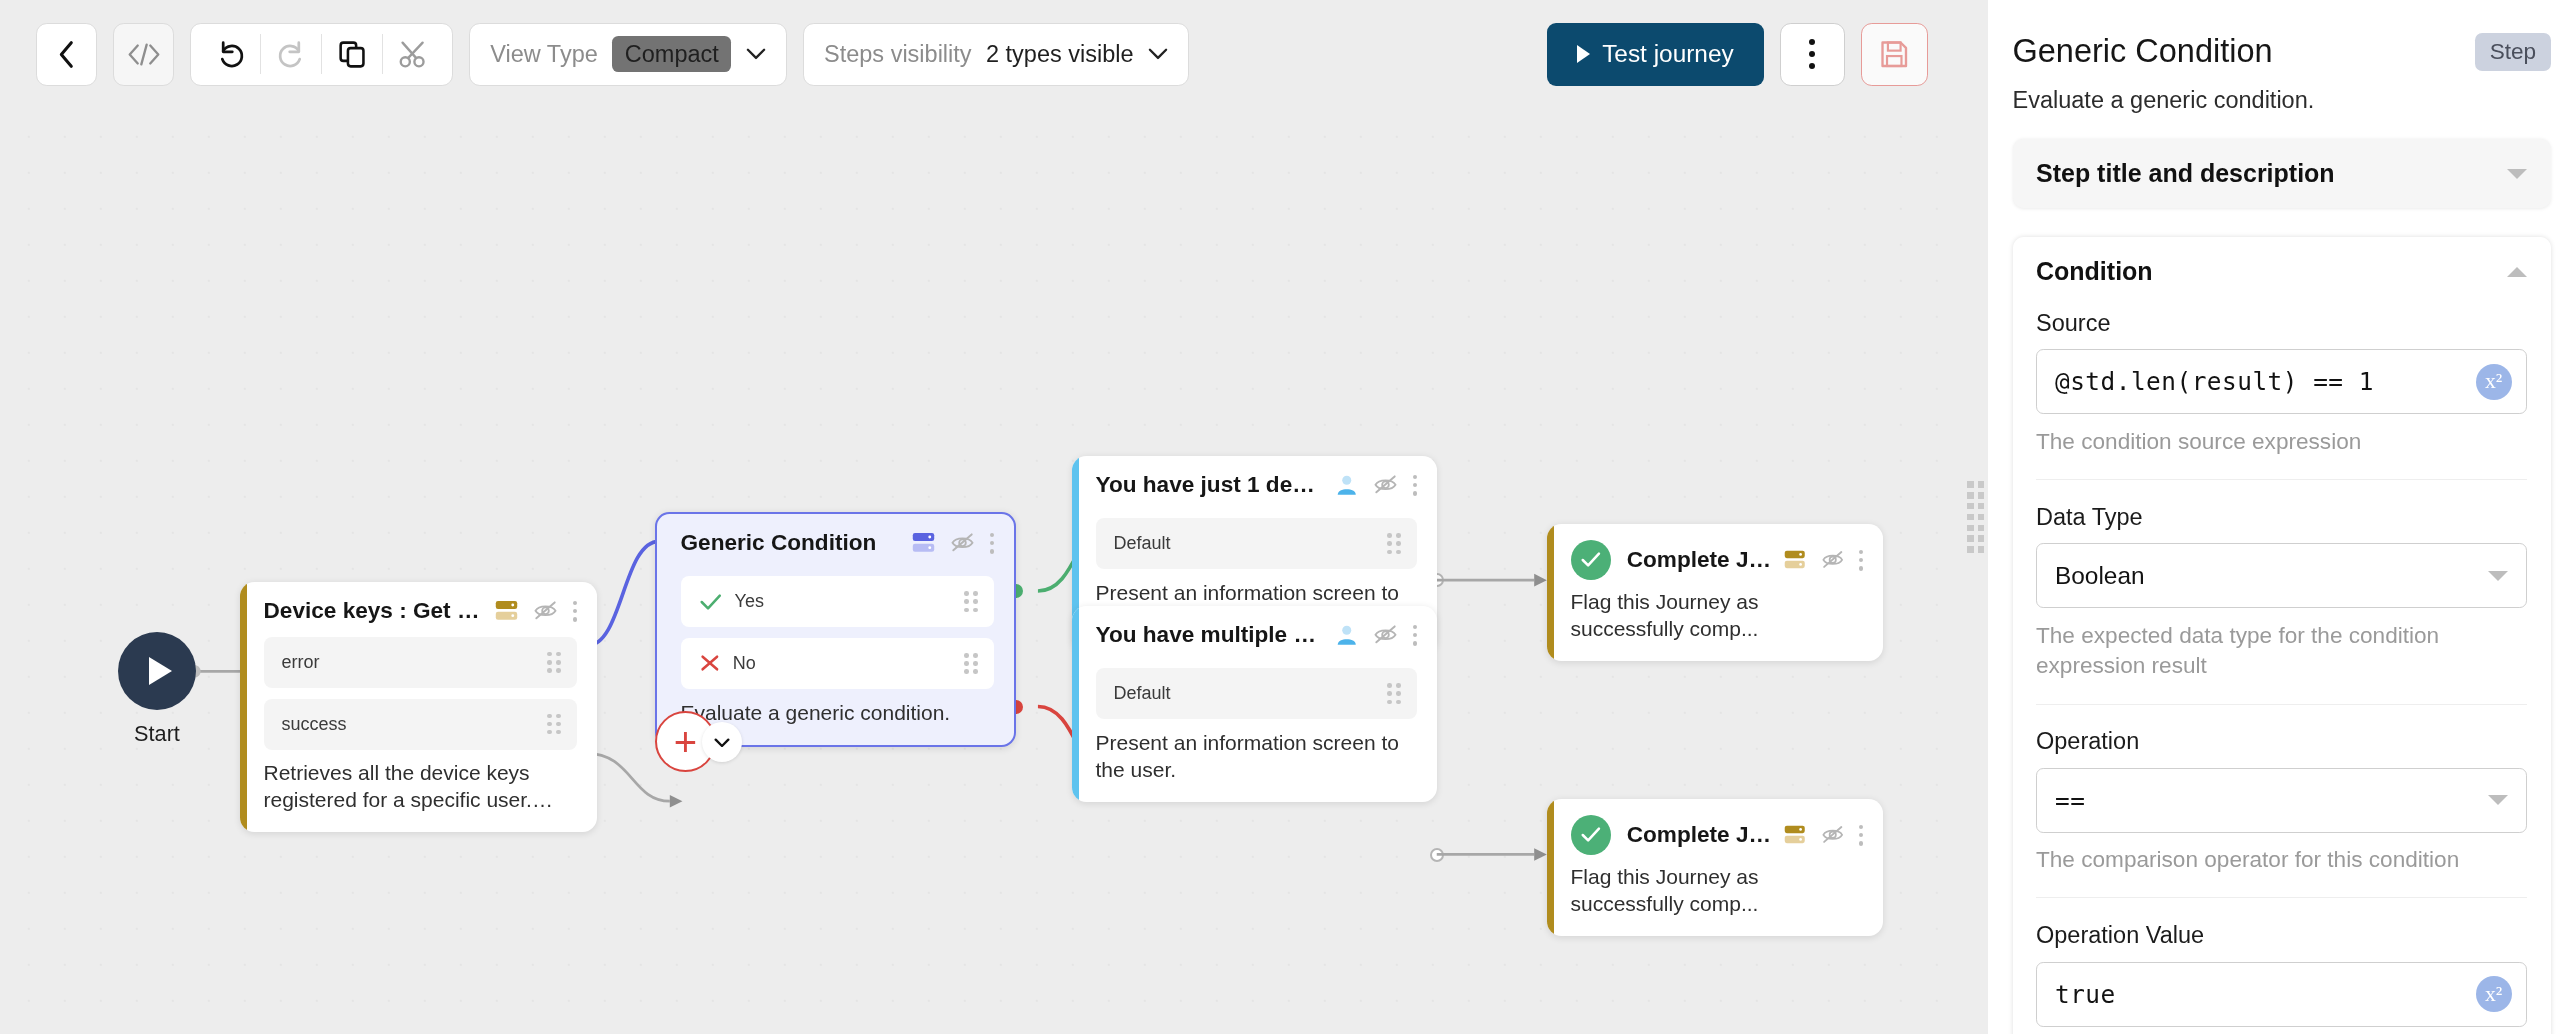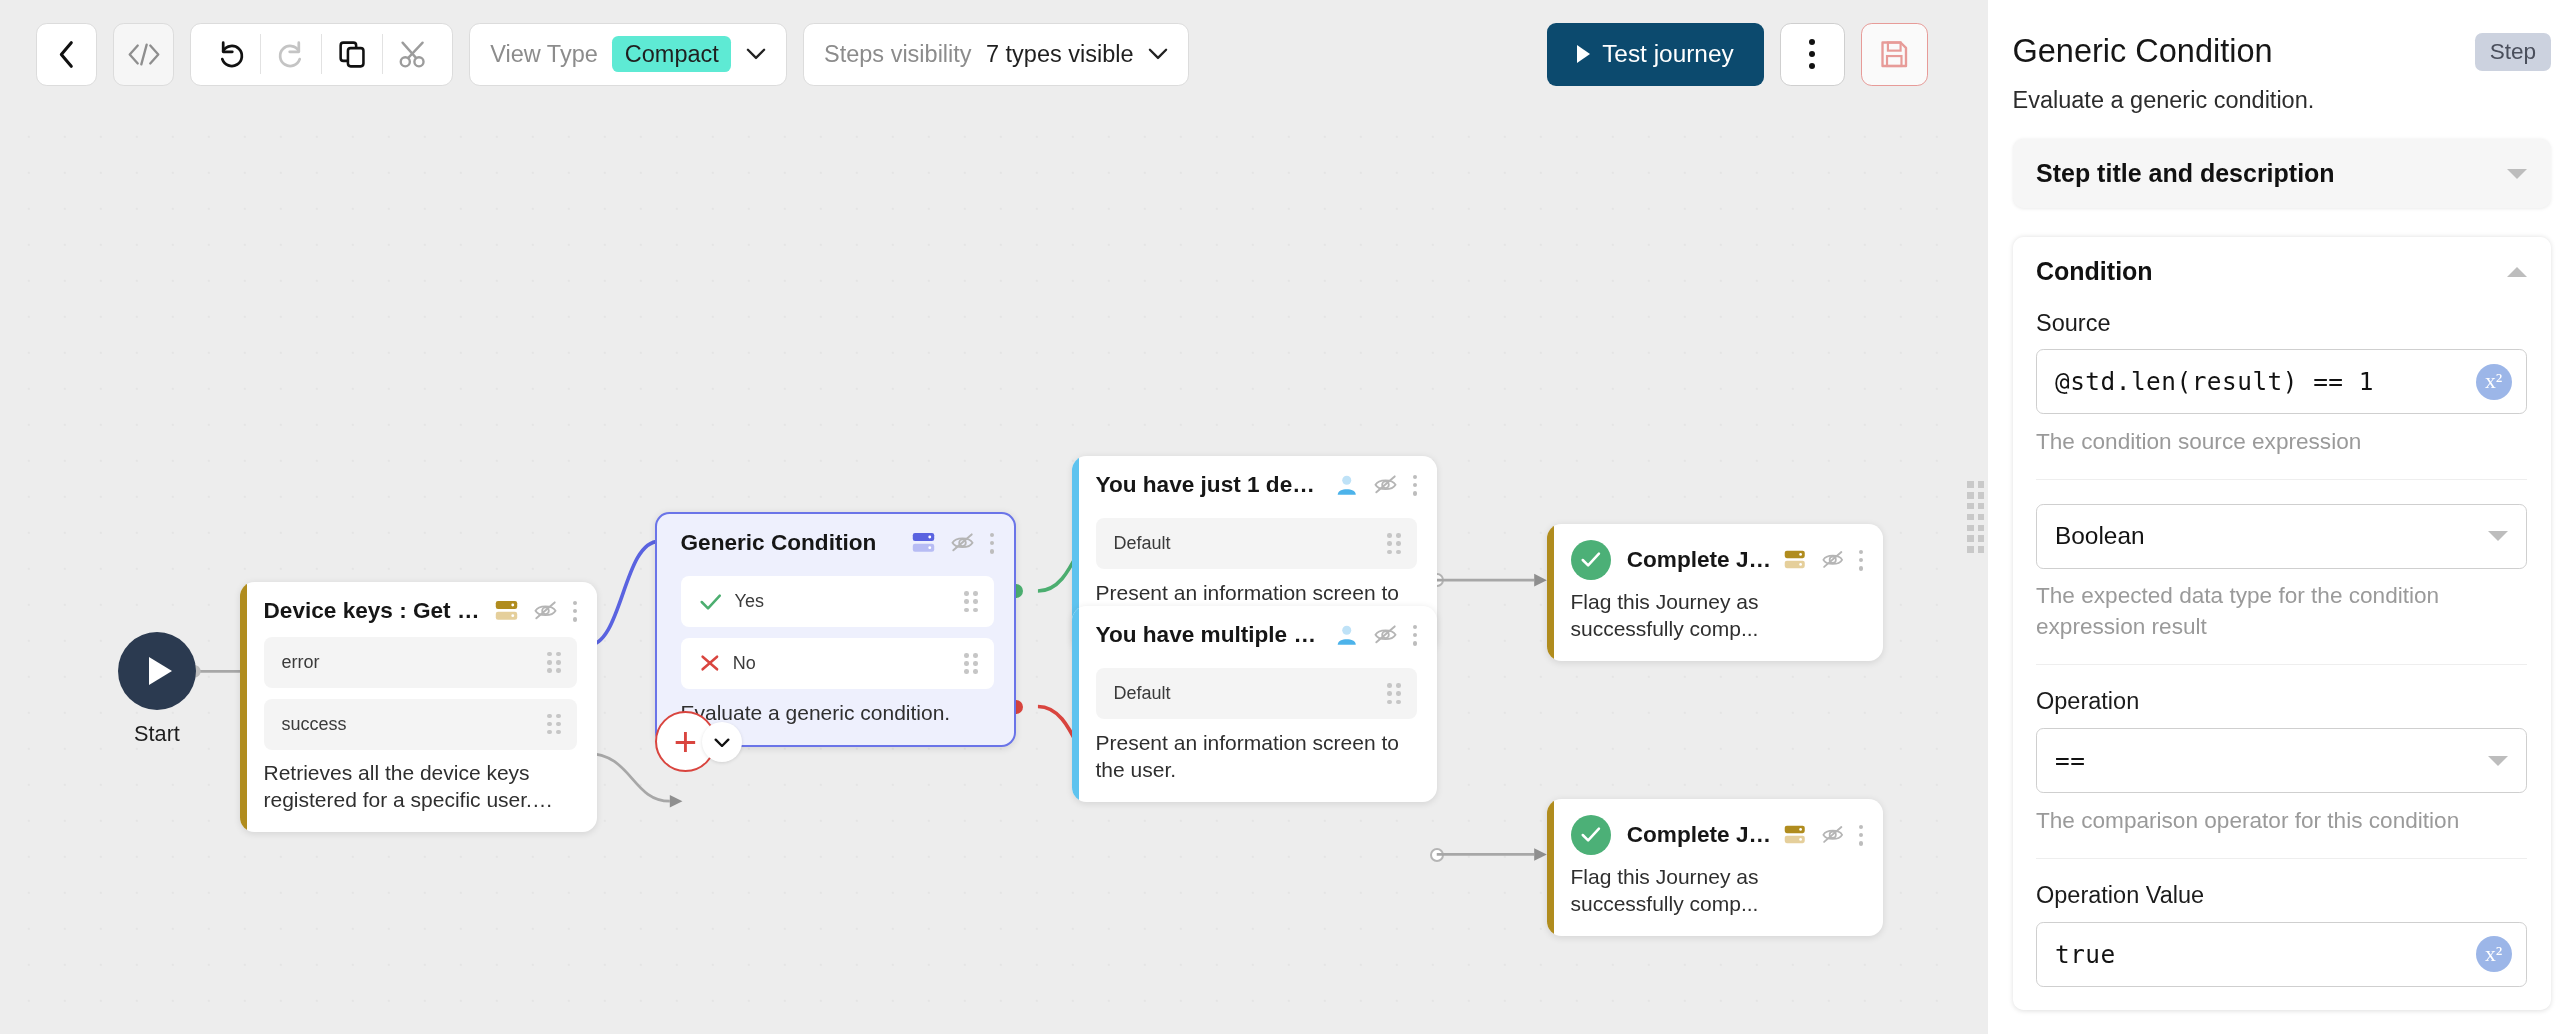--- a/index.html
+++ b/index.html
@@ -62,21 +62,21 @@
     border: 0.9px solid #dcdcdc;
     border-radius: 10.8px;
     display: flex; align-items: center;
     gap: 14.4px;
     padding: 0 20px;
     cursor: pointer;
   }
   .tb-select .lbl { color: #8c8c8c; font-size: 23.5px; }
   .tb-select .val {
     color: #1f1f1f; font-size: 23.5px;
-    background: #5eead4; border-radius: 6.3px;
+    background: #737373; border-radius: 6.3px;
     padding: 4.5px 12.6px;
   }
   .tb-select .val.plain { background: transparent; padding: 0; }
   .chev { width: 20px; height: 11.7px; }
 
   .tb-spacer { flex: 1; }
 
   .btn-test {
     height: 63px; min-width: 217px;
     background: #0c4a6e;
@@ -316,21 +316,21 @@
       <div class="tb-select">
         <span class="lbl">View Type</span>
         <span class="val">Compact</span>
         <svg class="chev" viewBox="0 0 22 13">
           <path d="M2 2 L11 11 L20 2" stroke="#222" stroke-width="2.6" fill="none" stroke-linecap="round" stroke-linejoin="round"></path>
         </svg>
       </div>
 
       <div class="tb-select">
         <span class="lbl">Steps visibility</span>
-        <span class="val plain">7 types visible</span>
+        <span class="val plain">2 types visible</span>
         <svg class="chev" viewBox="0 0 22 13">
           <path d="M2 2 L11 11 L20 2" stroke="#222" stroke-width="2.6" fill="none" stroke-linecap="round" stroke-linejoin="round"></path>
         </svg>
       </div>
 
       <div class="tb-spacer"></div>
 
       <div class="btn-test">
         <span class="play"></span>
         <span>Test journey</span>
@@ -687,20 +687,21 @@
       <div class="field">
         <div class="field-label">Source</div>
         <div class="field-input">
           <span class="field-value mono">@std.len(result) == 1</span>
           <span class="x2-badge">x²</span>
         </div>
         <div class="field-help">The condition source expression</div>
       </div>
 
       <div class="field">
+        <div class="field-label">Data Type</div>
         <div class="field-input select">
           <span class="field-value">Boolean</span>
           <span class="sel-caret tri-down"></span>
         </div>
         <div class="field-help">The expected data type for the condition expression result</div>
       </div>
 
       <div class="field">
         <div class="field-label">Operation</div>
         <div class="field-input select">

